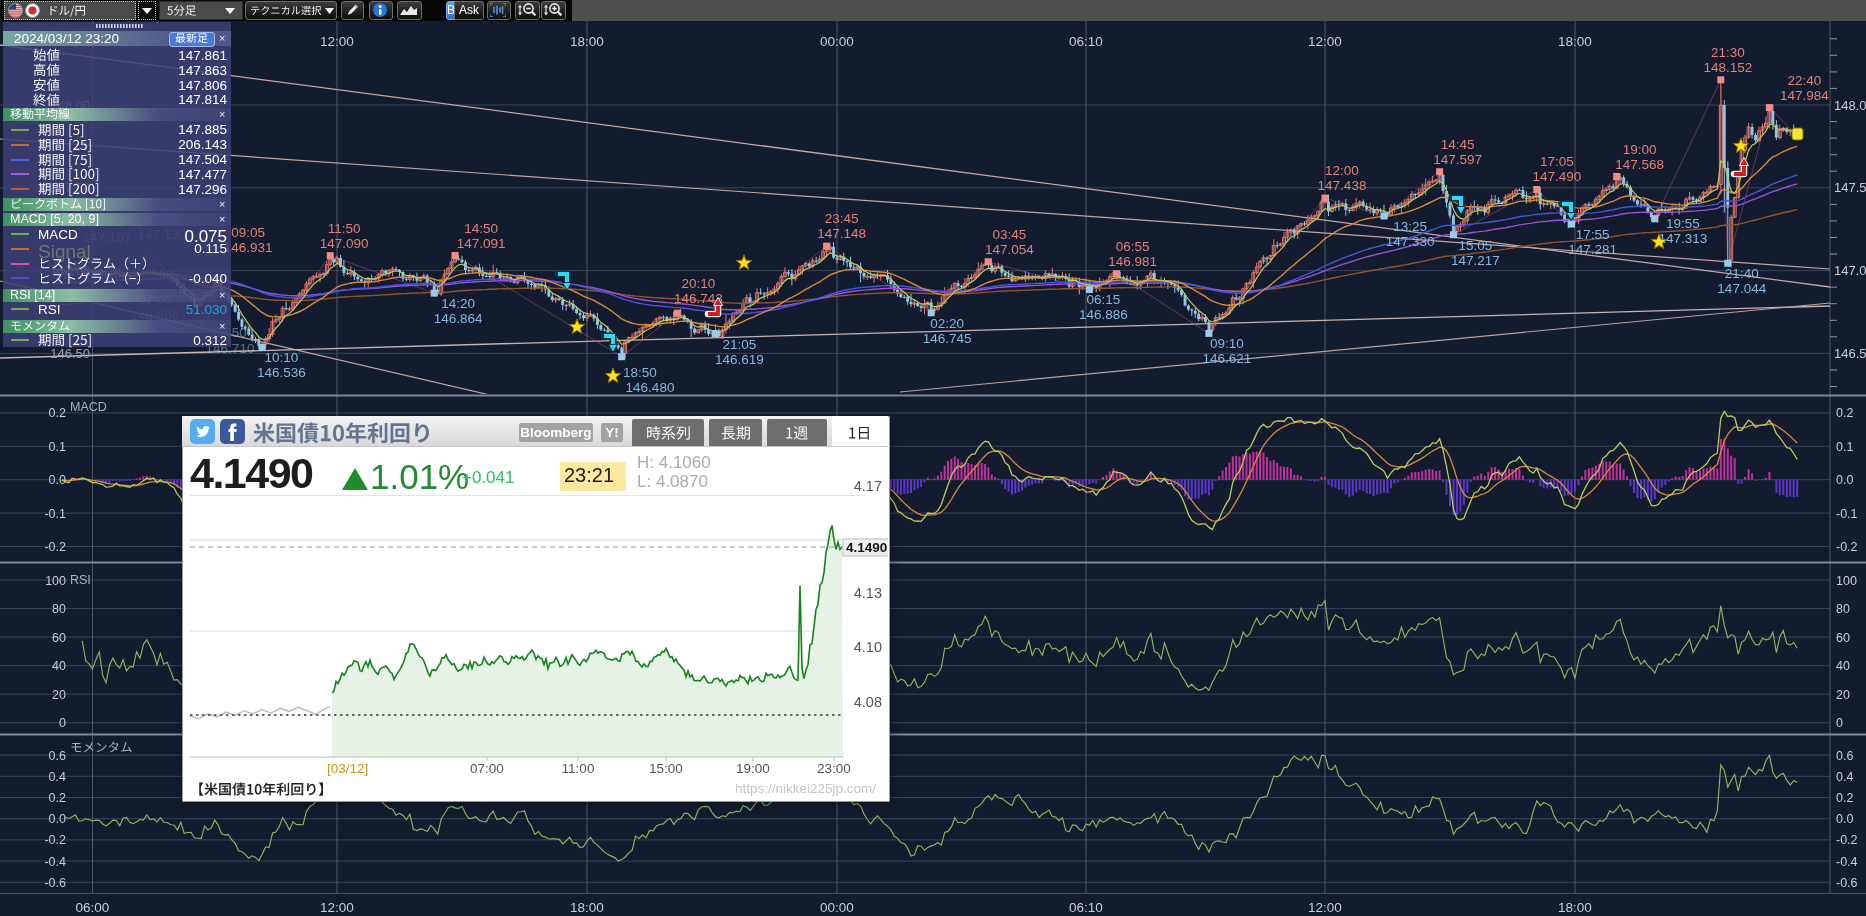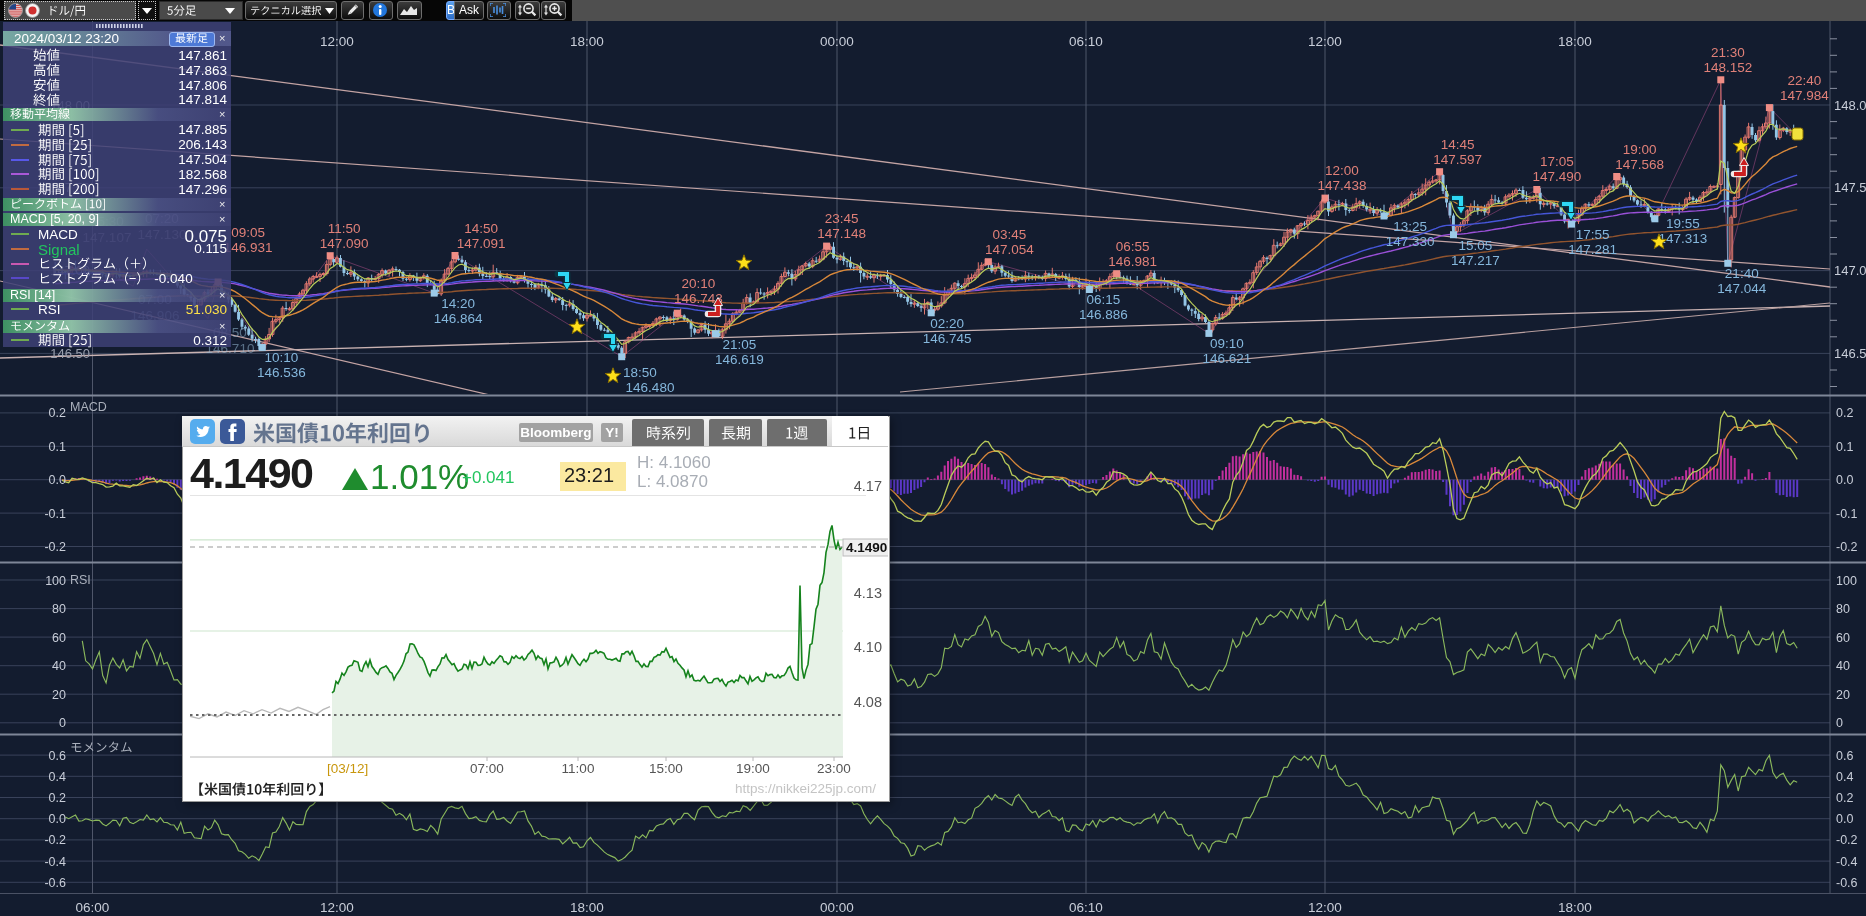--- a/index.html
+++ b/index.html
@@ -432,21 +432,21 @@
         <path d="M611 790H888V722H611ZM611 561H888V494H611ZM610 328H890V260H610ZM855 790H927V16Q927 -16 919 -35Q911 -53 889 -62Q868 -71 831 -74Q795 -76 740 -76Q738 -61 731 -39Q724 -18 716 -3Q756 -5 790 -5Q824 -5 835 -4Q846 -3 850 1Q855 5 855 17ZM580 790H650V427Q650 370 647 303Q643 236 633 167Q623 98 602 33Q582 -31 548 -84Q542 -78 531 -69Q520 -60 508 -53Q497 -45 488 -41Q530 26 550 107Q569 188 574 272Q580 355 580 427ZM52 707H531V640H52ZM169 551H423V491H169ZM170 393H424V332H170ZM38 231H531V164H38ZM137 828H205V204H137ZM387 828H457V204H387ZM178 143 249 123Q222 66 182 11Q141 -43 101 -80Q94 -74 83 -66Q72 -57 60 -49Q49 -41 39 -36Q81 -2 118 45Q155 92 178 143ZM321 112 379 143Q399 120 420 94Q440 67 458 41Q476 15 486 -6L424 -42Q416 -21 398 5Q381 32 361 60Q341 89 321 112Z M1348 227H1651V169H1348ZM1344 378H1685V13H1344V72H1615V319H1344ZM1312 378H1380V-38H1312ZM1127 655H1405V600H1127ZM1588 655H1872V600H1588ZM1840 797H1916V19Q1916 -16 1906 -36Q1897 -56 1872 -66Q1848 -76 1807 -78Q1765 -80 1703 -80Q1701 -69 1697 -55Q1693 -41 1688 -27Q1682 -13 1677 -3Q1707 -4 1736 -4Q1764 -4 1786 -4Q1808 -4 1817 -4Q1830 -3 1835 2Q1840 7 1840 20ZM1133 797H1453V454H1133V511H1383V739H1133ZM1878 797V739H1615V510H1878V452H1544V797ZM1090 797H1165V-81H1090Z M2330 -170V792H2528V739H2398V-118H2528V-170Z M2760 0Q2765 104 2778 192Q2790 279 2814 357Q2838 434 2875 507Q2913 580 2967 655H2611V733H3070V678Q3006 595 2965 519Q2925 443 2902 364Q2880 285 2869 196Q2859 108 2855 0Z M3379 -13Q3322 -13 3278 1Q3235 15 3202 37Q3170 59 3144 84L3190 144Q3211 123 3237 105Q3262 86 3295 75Q3328 63 3370 63Q3413 63 3449 84Q3484 105 3505 144Q3526 183 3526 236Q3526 314 3484 359Q3443 403 3374 403Q3338 403 3311 392Q3284 381 3252 360L3203 391L3227 733H3583V655H3307L3288 443Q3312 457 3339 464Q3365 472 3398 472Q3459 472 3509 447Q3559 423 3589 371Q3619 319 3619 238Q3619 158 3584 102Q3550 46 3495 16Q3440 -13 3379 -13Z M3706 -170V-118H3836V739H3706V792H3905V-170Z"></path>
       </g>
     </svg>
     <div class="abs" style="left:120px;top:152.0px;width:107px;text-align:right;font-size:13.5px;color:#fff">147.504</div>
     <div class="abs" style="left:11px;top:173.3px;width:18px;height:2px;background:#a858d8"></div>
     <svg style="position:absolute;left:38.0px;top:164.3px;overflow:visible" width="2" height="2">
       <g transform="translate(0,14.9) scale(0.01350,-0.01350)" fill="#fff">
         <path d="M611 790H888V722H611ZM611 561H888V494H611ZM610 328H890V260H610ZM855 790H927V16Q927 -16 919 -35Q911 -53 889 -62Q868 -71 831 -74Q795 -76 740 -76Q738 -61 731 -39Q724 -18 716 -3Q756 -5 790 -5Q824 -5 835 -4Q846 -3 850 1Q855 5 855 17ZM580 790H650V427Q650 370 647 303Q643 236 633 167Q623 98 602 33Q582 -31 548 -84Q542 -78 531 -69Q520 -60 508 -53Q497 -45 488 -41Q530 26 550 107Q569 188 574 272Q580 355 580 427ZM52 707H531V640H52ZM169 551H423V491H169ZM170 393H424V332H170ZM38 231H531V164H38ZM137 828H205V204H137ZM387 828H457V204H387ZM178 143 249 123Q222 66 182 11Q141 -43 101 -80Q94 -74 83 -66Q72 -57 60 -49Q49 -41 39 -36Q81 -2 118 45Q155 92 178 143ZM321 112 379 143Q399 120 420 94Q440 67 458 41Q476 15 486 -6L424 -42Q416 -21 398 5Q381 32 361 60Q341 89 321 112Z M1348 227H1651V169H1348ZM1344 378H1685V13H1344V72H1615V319H1344ZM1312 378H1380V-38H1312ZM1127 655H1405V600H1127ZM1588 655H1872V600H1588ZM1840 797H1916V19Q1916 -16 1906 -36Q1897 -56 1872 -66Q1848 -76 1807 -78Q1765 -80 1703 -80Q1701 -69 1697 -55Q1693 -41 1688 -27Q1682 -13 1677 -3Q1707 -4 1736 -4Q1764 -4 1786 -4Q1808 -4 1817 -4Q1830 -3 1835 2Q1840 7 1840 20ZM1133 797H1453V454H1133V511H1383V739H1133ZM1878 797V739H1615V510H1878V452H1544V797ZM1090 797H1165V-81H1090Z M2330 -170V792H2528V739H2398V-118H2528V-170Z M2650 0V76H2814V623H2683V681Q2732 690 2769 703Q2805 716 2835 733H2905V76H3052V0Z M3395 -13Q3326 -13 3274 29Q3223 71 3195 156Q3167 241 3167 369Q3167 497 3195 580Q3223 664 3274 705Q3326 746 3395 746Q3465 746 3516 705Q3567 663 3595 580Q3623 497 3623 369Q3623 241 3595 156Q3567 71 3516 29Q3465 -13 3395 -13ZM3395 61Q3437 61 3468 93Q3500 125 3517 194Q3535 262 3535 369Q3535 476 3517 544Q3500 611 3468 642Q3437 674 3395 674Q3354 674 3322 642Q3290 611 3273 544Q3255 476 3255 369Q3255 262 3273 194Q3290 125 3322 93Q3354 61 3395 61Z M3950 -13Q3881 -13 3829 29Q3778 71 3750 156Q3722 241 3722 369Q3722 497 3750 580Q3778 664 3829 705Q3881 746 3950 746Q4020 746 4071 705Q4122 663 4150 580Q4178 497 4178 369Q4178 241 4150 156Q4122 71 4071 29Q4020 -13 3950 -13ZM3950 61Q3992 61 4023 93Q4055 125 4072 194Q4090 262 4090 369Q4090 476 4072 544Q4055 611 4023 642Q3992 674 3950 674Q3909 674 3877 642Q3845 611 3828 544Q3810 476 3810 369Q3810 262 3828 194Q3845 125 3877 93Q3909 61 3950 61Z M4261 -170V-118H4391V739H4261V792H4460V-170Z"></path>
       </g>
     </svg>
-    <div class="abs" style="left:120px;top:166.8px;width:107px;text-align:right;font-size:13.5px;color:#fff">182.568</div>
+    <div class="abs" style="left:120px;top:166.8px;width:107px;text-align:right;font-size:13.5px;color:#fff">147.477</div>
     <div class="abs" style="left:11px;top:188.1px;width:18px;height:2px;background:#b85838"></div>
     <svg style="position:absolute;left:38.0px;top:179.1px;overflow:visible" width="2" height="2">
       <g transform="translate(0,14.9) scale(0.01350,-0.01350)" fill="#fff">
         <path d="M611 790H888V722H611ZM611 561H888V494H611ZM610 328H890V260H610ZM855 790H927V16Q927 -16 919 -35Q911 -53 889 -62Q868 -71 831 -74Q795 -76 740 -76Q738 -61 731 -39Q724 -18 716 -3Q756 -5 790 -5Q824 -5 835 -4Q846 -3 850 1Q855 5 855 17ZM580 790H650V427Q650 370 647 303Q643 236 633 167Q623 98 602 33Q582 -31 548 -84Q542 -78 531 -69Q520 -60 508 -53Q497 -45 488 -41Q530 26 550 107Q569 188 574 272Q580 355 580 427ZM52 707H531V640H52ZM169 551H423V491H169ZM170 393H424V332H170ZM38 231H531V164H38ZM137 828H205V204H137ZM387 828H457V204H387ZM178 143 249 123Q222 66 182 11Q141 -43 101 -80Q94 -74 83 -66Q72 -57 60 -49Q49 -41 39 -36Q81 -2 118 45Q155 92 178 143ZM321 112 379 143Q399 120 420 94Q440 67 458 41Q476 15 486 -6L424 -42Q416 -21 398 5Q381 32 361 60Q341 89 321 112Z M1348 227H1651V169H1348ZM1344 378H1685V13H1344V72H1615V319H1344ZM1312 378H1380V-38H1312ZM1127 655H1405V600H1127ZM1588 655H1872V600H1588ZM1840 797H1916V19Q1916 -16 1906 -36Q1897 -56 1872 -66Q1848 -76 1807 -78Q1765 -80 1703 -80Q1701 -69 1697 -55Q1693 -41 1688 -27Q1682 -13 1677 -3Q1707 -4 1736 -4Q1764 -4 1786 -4Q1808 -4 1817 -4Q1830 -3 1835 2Q1840 7 1840 20ZM1133 797H1453V454H1133V511H1383V739H1133ZM1878 797V739H1615V510H1878V452H1544V797ZM1090 797H1165V-81H1090Z M2330 -170V792H2528V739H2398V-118H2528V-170Z M2606 0V54Q2721 155 2796 238Q2870 321 2906 393Q2942 464 2942 527Q2942 569 2927 602Q2913 635 2883 653Q2853 672 2807 672Q2762 672 2724 648Q2685 624 2655 587L2602 639Q2646 688 2697 717Q2748 746 2818 746Q2884 746 2932 720Q2979 693 3006 644Q3032 596 3032 531Q3032 458 2996 383Q2959 308 2895 231Q2830 153 2744 72Q2773 74 2805 77Q2836 79 2864 79H3067V0Z M3395 -13Q3326 -13 3274 29Q3223 71 3195 156Q3167 241 3167 369Q3167 497 3195 580Q3223 664 3274 705Q3326 746 3395 746Q3465 746 3516 705Q3567 663 3595 580Q3623 497 3623 369Q3623 241 3595 156Q3567 71 3516 29Q3465 -13 3395 -13ZM3395 61Q3437 61 3468 93Q3500 125 3517 194Q3535 262 3535 369Q3535 476 3517 544Q3500 611 3468 642Q3437 674 3395 674Q3354 674 3322 642Q3290 611 3273 544Q3255 476 3255 369Q3255 262 3273 194Q3290 125 3322 93Q3354 61 3395 61Z M3950 -13Q3881 -13 3829 29Q3778 71 3750 156Q3722 241 3722 369Q3722 497 3750 580Q3778 664 3829 705Q3881 746 3950 746Q4020 746 4071 705Q4122 663 4150 580Q4178 497 4178 369Q4178 241 4150 156Q4122 71 4071 29Q4020 -13 3950 -13ZM3950 61Q3992 61 4023 93Q4055 125 4072 194Q4090 262 4090 369Q4090 476 4072 544Q4055 611 4023 642Q3992 674 3950 674Q3909 674 3877 642Q3845 611 3828 544Q3810 476 3810 369Q3810 262 3828 194Q3845 125 3877 93Q3909 61 3950 61Z M4261 -170V-118H4391V739H4261V792H4460V-170Z"></path>
       </g>
     </svg>
     <div class="abs" style="left:120px;top:181.6px;width:107px;text-align:right;font-size:13.5px;color:#fff">147.296</div>
     <div class="abs" style="left:3px;top:197.5px;width:228px;height:13px;background:linear-gradient(90deg,rgba(62,148,98,0.95),rgba(152,208,172,0.88) 30%,rgba(96,104,158,0.4) 68%,rgba(78,80,132,0.25))"></div>
     <svg style="position:absolute;left:10.0px;top:194.9px;overflow:visible" width="2" height="2">
       <g transform="translate(0,13.2) scale(0.01200,-0.01200)" fill="#fff">
@@ -454,41 +454,41 @@
       </g>
     </svg>
     <div class="abs" style="left:219px;top:197.5px;font-size:11px;color:#eee">×</div>
     <div class="abs" style="left:3px;top:212.5px;width:228px;height:13px;background:linear-gradient(90deg,rgba(62,148,98,0.95),rgba(152,208,172,0.88) 30%,rgba(96,104,158,0.4) 68%,rgba(78,80,132,0.25))"></div>
     <div class="abs" style="left:10px;top:211.5px;font-size:12.5px;color:#fff">MACD [5, 20, 9]</div>
     <div class="abs" style="left:219px;top:212.5px;font-size:11px;color:#eee">×</div>
     <div class="abs" style="left:11px;top:233.0px;width:18px;height:2px;background:#6faa50"></div>
     <div class="abs" style="left:38px;top:226.5px;font-size:13.5px;color:#fff">MACD</div>
     <div class="abs" style="left:120px;top:226.5px;width:107px;text-align:right;font-size:17px;color:#fff">0.075</div>
     <div class="abs" style="left:11px;top:247.8px;width:18px;height:2px;background:#c06a40"></div>
-    <div class="abs" style="left:38px;top:241.3px;font-size:15px;color:#22c55e">Signal</div>
+    <div class="abs" style="left:38px;top:241.3px;font-size:19px;color:#737373">Signal</div>
     <div class="abs" style="left:120px;top:241.3px;width:107px;text-align:right;font-size:13.5px;color:#fff">0.115</div>
     <div class="abs" style="left:11px;top:262.6px;width:18px;height:2px;background:#c858b0"></div>
     <svg style="position:absolute;left:38.0px;top:254.1px;overflow:visible" width="2" height="2">
       <g transform="translate(0,14.3) scale(0.01300,-0.01300)" fill="#fff">
         <path d="M319 769Q317 752 315 730Q313 709 313 688Q313 675 313 637Q313 598 313 544Q313 491 313 431Q313 372 313 317Q313 262 313 220Q313 179 313 160Q313 122 330 108Q347 93 383 86Q407 82 443 80Q479 78 516 78Q555 78 602 80Q648 82 695 86Q742 90 784 96Q827 102 858 110V19Q815 12 754 8Q694 3 630 1Q566 -2 512 -2Q467 -2 425 0Q383 3 351 8Q294 18 263 48Q232 77 232 138Q232 162 232 208Q232 253 232 311Q232 369 232 429Q232 490 232 544Q232 598 232 636Q232 675 232 688Q232 702 231 717Q230 731 229 745Q228 759 226 769ZM277 454Q322 464 377 479Q433 494 492 512Q551 530 606 550Q662 569 705 588Q728 598 750 609Q771 620 793 634L828 553Q807 545 781 534Q756 523 733 514Q687 495 627 475Q568 454 505 435Q442 415 383 399Q324 382 277 371Z M1800 669Q1795 663 1788 649Q1780 636 1775 625Q1756 576 1725 517Q1694 457 1656 399Q1618 341 1576 294Q1521 232 1455 173Q1389 115 1316 65Q1243 14 1164 -22L1100 45Q1181 77 1255 124Q1330 172 1395 228Q1461 285 1512 342Q1546 381 1579 430Q1613 478 1639 529Q1666 579 1678 620Q1670 620 1640 620Q1610 620 1569 620Q1528 620 1483 620Q1438 620 1397 620Q1356 620 1326 620Q1297 620 1288 620Q1271 620 1249 619Q1228 618 1210 617Q1193 616 1187 615V706Q1194 705 1213 704Q1231 702 1252 701Q1273 700 1288 700Q1299 700 1328 700Q1357 700 1397 700Q1438 700 1482 700Q1526 700 1566 700Q1607 700 1636 700Q1665 700 1674 700Q1699 700 1718 702Q1738 704 1749 708ZM1589 347Q1630 313 1674 272Q1717 231 1759 188Q1801 144 1837 105Q1873 65 1899 33L1829 -27Q1794 21 1745 76Q1696 132 1641 187Q1587 243 1532 290Z M2337 88Q2337 102 2337 145Q2337 187 2337 245Q2337 304 2337 369Q2337 433 2337 494Q2337 555 2337 602Q2337 649 2337 670Q2337 691 2335 721Q2333 751 2329 774H2427Q2425 752 2423 722Q2420 692 2420 670Q2420 631 2420 576Q2420 522 2420 460Q2420 399 2421 339Q2421 278 2421 225Q2421 173 2421 137Q2421 100 2421 88Q2421 72 2422 51Q2422 30 2424 8Q2426 -13 2427 -30H2330Q2334 -6 2335 27Q2337 60 2337 88ZM2403 512Q2452 497 2512 477Q2571 456 2633 433Q2695 410 2750 386Q2806 363 2847 342L2813 257Q2770 281 2716 304Q2662 328 2606 351Q2549 374 2496 392Q2444 411 2403 423Z M3765 800Q3778 783 3793 758Q3808 734 3822 709Q3836 684 3847 663L3793 639Q3778 669 3755 709Q3732 749 3712 777ZM3875 840Q3888 822 3904 797Q3919 772 3934 748Q3949 723 3959 704L3905 680Q3889 713 3866 751Q3843 789 3822 817ZM3831 601Q3825 591 3819 575Q3813 560 3808 548Q3795 498 3770 438Q3746 379 3711 318Q3676 258 3631 203Q3563 120 3468 52Q3373 -16 3233 -69L3160 -3Q3252 24 3325 62Q3398 101 3457 148Q3515 195 3560 248Q3599 294 3631 349Q3663 404 3686 459Q3710 515 3719 560H3349L3381 632Q3393 632 3426 632Q3459 632 3501 632Q3544 632 3586 632Q3628 632 3659 632Q3690 632 3700 632Q3720 632 3737 634Q3753 636 3765 641ZM3496 752Q3484 732 3472 710Q3460 688 3452 674Q3423 619 3378 555Q3333 492 3271 430Q3208 367 3128 314L3058 365Q3123 404 3174 449Q3226 493 3264 539Q3303 585 3330 627Q3357 670 3373 703Q3381 716 3390 740Q3400 763 3404 783Z M4231 745Q4251 742 4274 741Q4297 740 4321 740Q4336 740 4376 740Q4415 740 4466 740Q4516 740 4566 740Q4617 740 4657 740Q4697 740 4714 740Q4738 740 4762 741Q4786 742 4805 745V662Q4787 664 4763 664Q4738 665 4713 665Q4696 665 4657 665Q4617 665 4567 665Q4517 665 4466 665Q4416 665 4377 665Q4337 665 4321 665Q4298 665 4275 664Q4252 663 4231 662ZM4878 481Q4875 475 4871 466Q4866 458 4865 452Q4845 378 4810 303Q4775 229 4719 168Q4640 82 4548 34Q4457 -14 4361 -41L4299 30Q4405 52 4496 99Q4587 146 4651 213Q4697 261 4726 321Q4756 380 4770 434Q4759 434 4729 434Q4698 434 4654 434Q4610 434 4560 434Q4509 434 4458 434Q4406 434 4362 434Q4317 434 4285 434Q4252 434 4239 434Q4221 434 4195 434Q4169 433 4141 431V515Q4169 512 4194 511Q4219 509 4239 509Q4250 509 4281 509Q4312 509 4356 509Q4400 509 4451 509Q4502 509 4553 509Q4604 509 4648 509Q4692 509 4724 509Q4755 509 4766 509Q4783 509 4798 511Q4813 513 4821 517Z M5522 746Q5515 727 5506 706Q5498 685 5488 653Q5479 628 5465 583Q5451 538 5434 484Q5416 429 5396 371Q5377 313 5358 258Q5339 203 5324 159Q5308 116 5297 90L5206 87Q5219 117 5236 163Q5253 209 5273 266Q5293 323 5312 382Q5332 442 5350 498Q5368 554 5381 599Q5395 644 5403 670Q5412 705 5416 726Q5420 746 5422 766ZM5712 411Q5739 372 5771 319Q5802 266 5834 207Q5865 149 5892 96Q5918 43 5934 4L5850 -34Q5835 7 5810 62Q5785 118 5756 177Q5726 236 5695 289Q5664 342 5637 377ZM5167 111Q5203 113 5254 117Q5306 122 5366 128Q5426 133 5488 140Q5551 147 5610 154Q5669 160 5718 167Q5767 173 5799 177L5821 100Q5787 95 5735 89Q5683 83 5622 76Q5562 70 5497 62Q5433 55 5372 48Q5311 41 5259 36Q5207 31 5172 28Q5153 26 5132 23Q5111 20 5089 17L5074 110Q5097 109 5121 110Q5146 110 5167 111Z M6695 380Q6695 478 6720 563Q6744 648 6789 722Q6834 795 6894 856L6954 825Q6897 766 6855 696Q6813 627 6790 548Q6768 470 6768 380Q6768 291 6790 212Q6813 133 6855 64Q6897 -5 6954 -65L6894 -96Q6834 -34 6789 39Q6744 112 6720 197Q6695 283 6695 380Z M7863 341H7534V12H7466V341H7137V410H7466V739H7534V410H7863Z M8305 380Q8305 283 8280 197Q8256 112 8211 39Q8166 -34 8106 -96L8046 -65Q8103 -5 8145 64Q8187 133 8210 212Q8232 291 8232 380Q8232 470 8210 548Q8187 627 8145 696Q8103 766 8046 825L8106 856Q8166 795 8211 722Q8256 648 8280 563Q8305 478 8305 380Z"></path>
       </g>
     </svg>
     <div class="abs" style="left:11px;top:277.4px;width:18px;height:2px;background:#5848c8"></div>
     <svg style="position:absolute;left:38.0px;top:268.9px;overflow:visible" width="2" height="2">
       <g transform="translate(0,14.3) scale(0.01300,-0.01300)" fill="#fff">
         <path d="M319 769Q317 752 315 730Q313 709 313 688Q313 675 313 637Q313 598 313 544Q313 491 313 431Q313 372 313 317Q313 262 313 220Q313 179 313 160Q313 122 330 108Q347 93 383 86Q407 82 443 80Q479 78 516 78Q555 78 602 80Q648 82 695 86Q742 90 784 96Q827 102 858 110V19Q815 12 754 8Q694 3 630 1Q566 -2 512 -2Q467 -2 425 0Q383 3 351 8Q294 18 263 48Q232 77 232 138Q232 162 232 208Q232 253 232 311Q232 369 232 429Q232 490 232 544Q232 598 232 636Q232 675 232 688Q232 702 231 717Q230 731 229 745Q228 759 226 769ZM277 454Q322 464 377 479Q433 494 492 512Q551 530 606 550Q662 569 705 588Q728 598 750 609Q771 620 793 634L828 553Q807 545 781 534Q756 523 733 514Q687 495 627 475Q568 454 505 435Q442 415 383 399Q324 382 277 371Z M1800 669Q1795 663 1788 649Q1780 636 1775 625Q1756 576 1725 517Q1694 457 1656 399Q1618 341 1576 294Q1521 232 1455 173Q1389 115 1316 65Q1243 14 1164 -22L1100 45Q1181 77 1255 124Q1330 172 1395 228Q1461 285 1512 342Q1546 381 1579 430Q1613 478 1639 529Q1666 579 1678 620Q1670 620 1640 620Q1610 620 1569 620Q1528 620 1483 620Q1438 620 1397 620Q1356 620 1326 620Q1297 620 1288 620Q1271 620 1249 619Q1228 618 1210 617Q1193 616 1187 615V706Q1194 705 1213 704Q1231 702 1252 701Q1273 700 1288 700Q1299 700 1328 700Q1357 700 1397 700Q1438 700 1482 700Q1526 700 1566 700Q1607 700 1636 700Q1665 700 1674 700Q1699 700 1718 702Q1738 704 1749 708ZM1589 347Q1630 313 1674 272Q1717 231 1759 188Q1801 144 1837 105Q1873 65 1899 33L1829 -27Q1794 21 1745 76Q1696 132 1641 187Q1587 243 1532 290Z M2337 88Q2337 102 2337 145Q2337 187 2337 245Q2337 304 2337 369Q2337 433 2337 494Q2337 555 2337 602Q2337 649 2337 670Q2337 691 2335 721Q2333 751 2329 774H2427Q2425 752 2423 722Q2420 692 2420 670Q2420 631 2420 576Q2420 522 2420 460Q2420 399 2421 339Q2421 278 2421 225Q2421 173 2421 137Q2421 100 2421 88Q2421 72 2422 51Q2422 30 2424 8Q2426 -13 2427 -30H2330Q2334 -6 2335 27Q2337 60 2337 88ZM2403 512Q2452 497 2512 477Q2571 456 2633 433Q2695 410 2750 386Q2806 363 2847 342L2813 257Q2770 281 2716 304Q2662 328 2606 351Q2549 374 2496 392Q2444 411 2403 423Z M3765 800Q3778 783 3793 758Q3808 734 3822 709Q3836 684 3847 663L3793 639Q3778 669 3755 709Q3732 749 3712 777ZM3875 840Q3888 822 3904 797Q3919 772 3934 748Q3949 723 3959 704L3905 680Q3889 713 3866 751Q3843 789 3822 817ZM3831 601Q3825 591 3819 575Q3813 560 3808 548Q3795 498 3770 438Q3746 379 3711 318Q3676 258 3631 203Q3563 120 3468 52Q3373 -16 3233 -69L3160 -3Q3252 24 3325 62Q3398 101 3457 148Q3515 195 3560 248Q3599 294 3631 349Q3663 404 3686 459Q3710 515 3719 560H3349L3381 632Q3393 632 3426 632Q3459 632 3501 632Q3544 632 3586 632Q3628 632 3659 632Q3690 632 3700 632Q3720 632 3737 634Q3753 636 3765 641ZM3496 752Q3484 732 3472 710Q3460 688 3452 674Q3423 619 3378 555Q3333 492 3271 430Q3208 367 3128 314L3058 365Q3123 404 3174 449Q3226 493 3264 539Q3303 585 3330 627Q3357 670 3373 703Q3381 716 3390 740Q3400 763 3404 783Z M4231 745Q4251 742 4274 741Q4297 740 4321 740Q4336 740 4376 740Q4415 740 4466 740Q4516 740 4566 740Q4617 740 4657 740Q4697 740 4714 740Q4738 740 4762 741Q4786 742 4805 745V662Q4787 664 4763 664Q4738 665 4713 665Q4696 665 4657 665Q4617 665 4567 665Q4517 665 4466 665Q4416 665 4377 665Q4337 665 4321 665Q4298 665 4275 664Q4252 663 4231 662ZM4878 481Q4875 475 4871 466Q4866 458 4865 452Q4845 378 4810 303Q4775 229 4719 168Q4640 82 4548 34Q4457 -14 4361 -41L4299 30Q4405 52 4496 99Q4587 146 4651 213Q4697 261 4726 321Q4756 380 4770 434Q4759 434 4729 434Q4698 434 4654 434Q4610 434 4560 434Q4509 434 4458 434Q4406 434 4362 434Q4317 434 4285 434Q4252 434 4239 434Q4221 434 4195 434Q4169 433 4141 431V515Q4169 512 4194 511Q4219 509 4239 509Q4250 509 4281 509Q4312 509 4356 509Q4400 509 4451 509Q4502 509 4553 509Q4604 509 4648 509Q4692 509 4724 509Q4755 509 4766 509Q4783 509 4798 511Q4813 513 4821 517Z M5522 746Q5515 727 5506 706Q5498 685 5488 653Q5479 628 5465 583Q5451 538 5434 484Q5416 429 5396 371Q5377 313 5358 258Q5339 203 5324 159Q5308 116 5297 90L5206 87Q5219 117 5236 163Q5253 209 5273 266Q5293 323 5312 382Q5332 442 5350 498Q5368 554 5381 599Q5395 644 5403 670Q5412 705 5416 726Q5420 746 5422 766ZM5712 411Q5739 372 5771 319Q5802 266 5834 207Q5865 149 5892 96Q5918 43 5934 4L5850 -34Q5835 7 5810 62Q5785 118 5756 177Q5726 236 5695 289Q5664 342 5637 377ZM5167 111Q5203 113 5254 117Q5306 122 5366 128Q5426 133 5488 140Q5551 147 5610 154Q5669 160 5718 167Q5767 173 5799 177L5821 100Q5787 95 5735 89Q5683 83 5622 76Q5562 70 5497 62Q5433 55 5372 48Q5311 41 5259 36Q5207 31 5172 28Q5153 26 5132 23Q5111 20 5089 17L5074 110Q5097 109 5121 110Q5146 110 5167 111Z M6695 380Q6695 478 6720 563Q6744 648 6789 722Q6834 795 6894 856L6954 825Q6897 766 6855 696Q6813 627 6790 548Q6768 470 6768 380Q6768 291 6790 212Q6813 133 6855 64Q6897 -5 6954 -65L6894 -96Q6834 -34 6789 39Q6744 112 6720 197Q6695 283 6695 380Z M7038 335V403H7518V335Z M7860 380Q7860 283 7835 197Q7811 112 7766 39Q7721 -34 7661 -96L7601 -65Q7658 -5 7700 64Q7742 133 7765 212Q7787 291 7787 380Q7787 470 7765 548Q7742 627 7700 696Q7658 766 7601 825L7661 856Q7721 795 7766 722Q7811 648 7835 563Q7860 478 7860 380Z"></path>
       </g>
     </svg>
-    <div class="abs" style="left:120px;top:270.9px;width:107px;text-align:center;font-size:13.5px;color:#fff">-0.040</div>
+    <div class="abs" style="left:120px;top:270.9px;width:107px;text-align:right;font-size:13.5px;color:#fff">-0.040</div>
     <div class="abs" style="left:3px;top:288.5px;width:228px;height:13px;background:linear-gradient(90deg,rgba(62,148,98,0.95),rgba(152,208,172,0.88) 30%,rgba(96,104,158,0.4) 68%,rgba(78,80,132,0.25))"></div>
     <div class="abs" style="left:10px;top:287.5px;font-size:12.5px;color:#fff">RSI [14]</div>
     <div class="abs" style="left:219px;top:288.5px;font-size:11px;color:#eee">×</div>
     <div class="abs" style="left:11px;top:308.4px;width:18px;height:2px;background:#6faa50"></div>
     <div class="abs" style="left:38px;top:301.9px;font-size:13.5px;color:#fff">RSI</div>
-    <div class="abs" style="left:120px;top:301.9px;width:107px;text-align:right;font-size:13.5px;color:#fde047">51.030</div>
+    <div class="abs" style="left:120px;top:301.9px;width:107px;text-align:right;font-size:13.5px;color:#0ea5e9">51.030</div>
     <div class="abs" style="left:3px;top:319.5px;width:228px;height:13px;background:linear-gradient(90deg,rgba(62,148,98,0.95),rgba(152,208,172,0.88) 30%,rgba(96,104,158,0.4) 68%,rgba(78,80,132,0.25))"></div>
     <svg style="position:absolute;left:10.0px;top:316.9px;overflow:visible" width="2" height="2">
       <g transform="translate(0,13.2) scale(0.01200,-0.01200)" fill="#fff">
         <path d="M181 710Q201 709 223 708Q246 706 271 706Q289 706 325 706Q362 706 409 706Q457 706 508 706Q559 706 607 706Q655 706 692 706Q729 706 747 706Q771 706 792 707Q812 709 829 710V630Q811 631 792 632Q773 632 747 632Q729 632 690 632Q652 632 603 632Q553 632 501 632Q448 632 401 632Q354 632 319 632Q284 632 271 632Q246 632 223 632Q201 631 181 630ZM487 389Q487 361 487 325Q487 288 487 252Q487 216 487 188Q487 159 487 145Q487 108 516 86Q545 65 614 65Q685 65 749 68Q812 71 877 79L872 -5Q833 -7 789 -10Q745 -12 698 -14Q651 -15 603 -15Q528 -15 484 2Q440 18 422 49Q404 79 404 120Q404 147 404 182Q404 216 404 253Q404 291 404 326Q404 362 404 392Q404 404 404 431Q404 457 404 490Q404 524 404 557Q404 590 404 617Q404 643 404 656L487 655Q487 643 487 615Q487 587 487 552Q487 517 487 483Q487 449 487 423Q487 397 487 389ZM115 426Q136 425 163 423Q189 421 209 421Q225 421 262 421Q300 421 352 421Q403 421 462 421Q520 421 579 421Q637 421 688 421Q739 421 774 421Q810 421 824 421Q835 421 850 422Q865 423 880 424Q896 424 907 425L907 343Q890 345 866 346Q843 346 826 346Q811 346 775 346Q739 346 688 346Q637 346 578 346Q520 346 461 346Q402 346 351 346Q300 346 262 346Q225 346 209 346Q191 346 163 345Q136 344 115 342Z M1810 728Q1802 715 1793 693Q1783 671 1777 655Q1759 605 1732 547Q1706 490 1673 432Q1639 374 1598 321Q1550 260 1490 198Q1429 136 1353 77Q1278 19 1183 -31L1114 32Q1254 98 1354 186Q1455 273 1531 371Q1594 450 1633 531Q1672 612 1698 686Q1703 701 1709 723Q1715 744 1718 760ZM1281 611Q1318 587 1361 558Q1404 528 1447 498Q1490 467 1529 438Q1567 409 1595 386Q1671 325 1743 261Q1815 196 1874 131L1811 62Q1748 135 1682 196Q1615 258 1540 322Q1513 345 1477 373Q1441 401 1399 432Q1358 463 1314 492Q1270 522 1229 548Z M2227 733Q2254 715 2289 688Q2324 662 2360 632Q2397 603 2429 575Q2461 547 2482 526L2419 463Q2400 482 2370 510Q2340 538 2304 568Q2268 599 2233 626Q2198 654 2170 672ZM2141 63Q2229 76 2301 99Q2374 122 2434 151Q2494 180 2541 209Q2618 257 2683 320Q2748 382 2797 449Q2846 516 2875 577L2923 492Q2889 430 2839 366Q2789 302 2726 243Q2663 184 2587 136Q2537 105 2478 75Q2418 45 2348 21Q2277 -4 2194 -19Z M3415 458Q3463 430 3516 396Q3569 362 3622 325Q3674 289 3722 254Q3770 219 3807 188L3748 119Q3714 150 3666 188Q3619 225 3566 263Q3513 302 3460 338Q3407 374 3361 403ZM3873 641Q3866 630 3860 615Q3854 599 3849 587Q3835 536 3809 477Q3783 418 3748 358Q3713 299 3668 244Q3601 161 3500 85Q3400 8 3258 -44L3186 18Q3279 47 3356 89Q3432 132 3493 183Q3554 234 3599 288Q3638 334 3670 389Q3703 444 3727 499Q3751 553 3762 600H3391L3423 671H3741Q3761 671 3778 674Q3795 676 3807 681ZM3536 785Q3523 765 3511 743Q3499 721 3491 707Q3461 652 3414 587Q3366 521 3303 456Q3239 391 3159 335L3092 387Q3178 440 3241 504Q3304 568 3347 629Q3390 690 3413 735Q3421 748 3431 772Q3441 795 3445 814Z M4522 746Q4515 727 4506 706Q4498 685 4488 653Q4479 628 4465 583Q4451 538 4434 484Q4416 429 4396 371Q4377 313 4358 258Q4339 203 4324 159Q4308 116 4297 90L4206 87Q4219 117 4236 163Q4253 209 4273 266Q4293 323 4312 382Q4332 442 4350 498Q4368 554 4381 599Q4395 644 4403 670Q4412 705 4416 726Q4420 746 4422 766ZM4712 411Q4739 372 4771 319Q4802 266 4834 207Q4865 149 4892 96Q4918 43 4934 4L4850 -34Q4835 7 4810 62Q4785 118 4756 177Q4726 236 4695 289Q4664 342 4637 377ZM4167 111Q4203 113 4254 117Q4306 122 4366 128Q4426 133 4488 140Q4551 147 4610 154Q4669 160 4718 167Q4767 173 4799 177L4821 100Q4787 95 4735 89Q4683 83 4622 76Q4562 70 4497 62Q4433 55 4372 48Q4311 41 4259 36Q4207 31 4172 28Q4153 26 4132 23Q4111 20 4089 17L4074 110Q4097 109 4121 110Q4146 110 4167 111Z"></path>
       </g>
     </svg>
     <div class="abs" style="left:219px;top:319.5px;font-size:11px;color:#eee">×</div>
     <div class="abs" style="left:11px;top:339.1px;width:18px;height:2px;background:#6faa50"></div>
     <svg style="position:absolute;left:38.0px;top:330.0px;overflow:visible" width="2" height="2">
       <g transform="translate(0,14.9) scale(0.01350,-0.01350)" fill="#fff">

